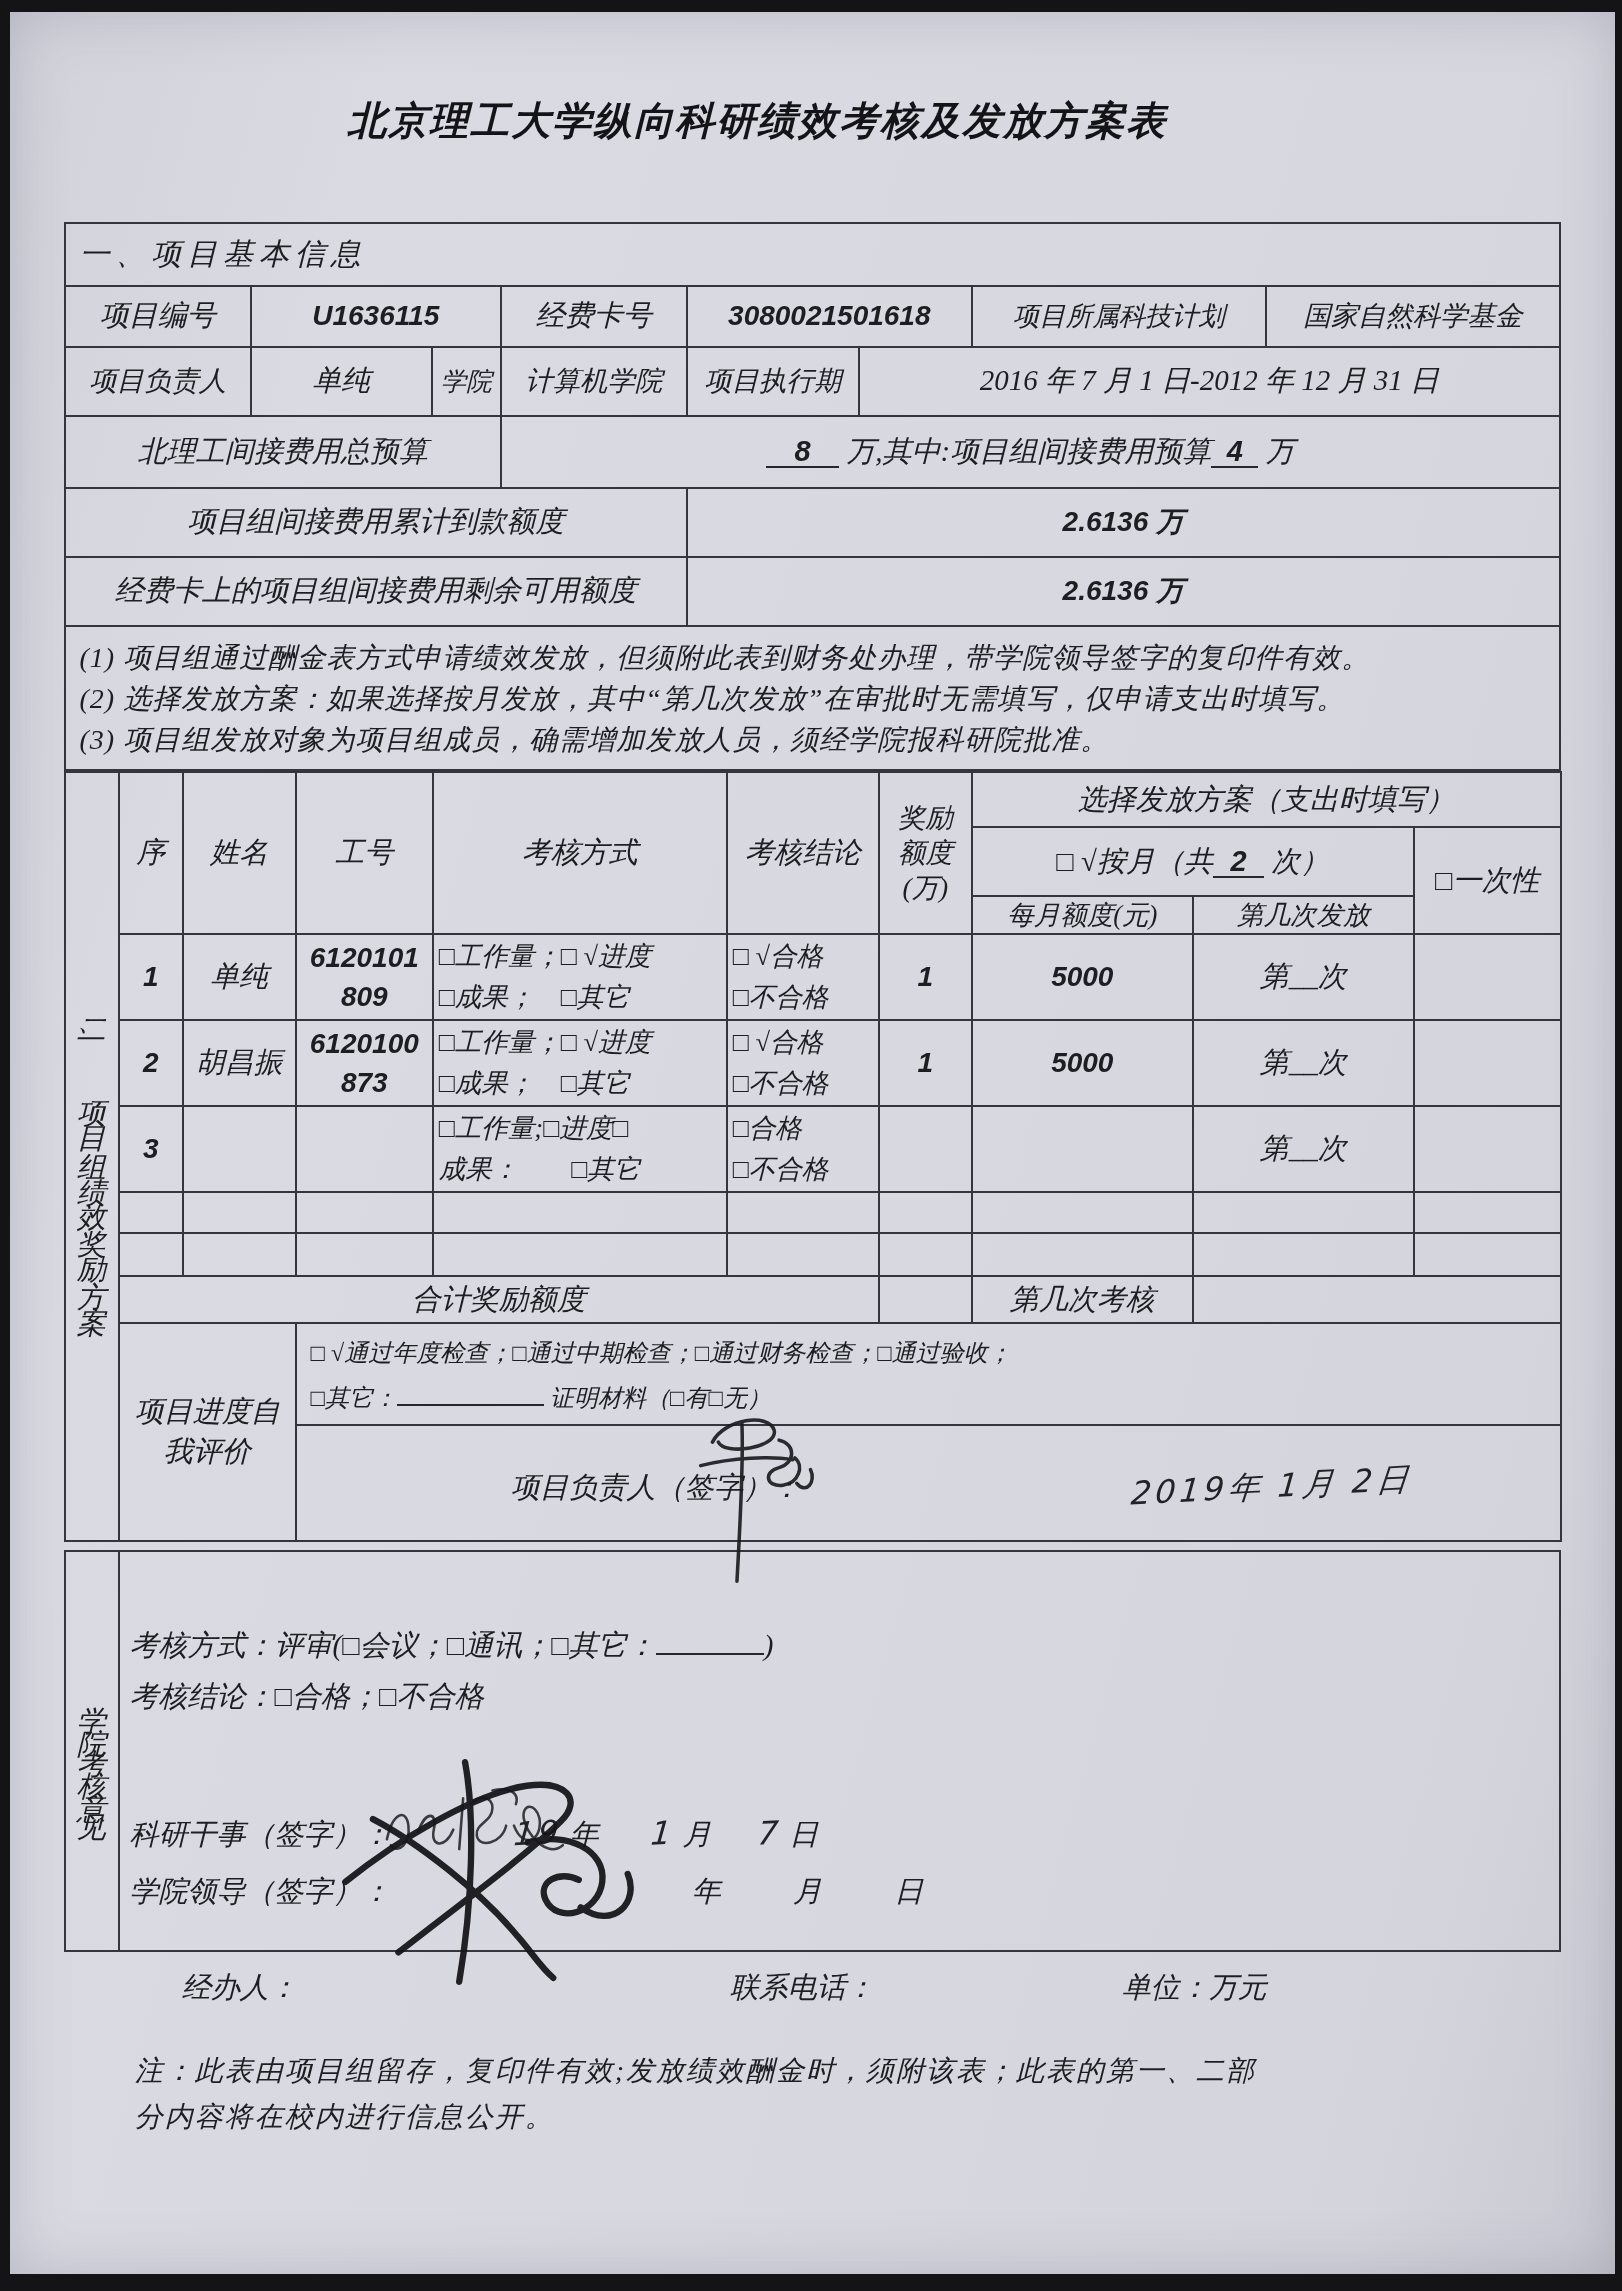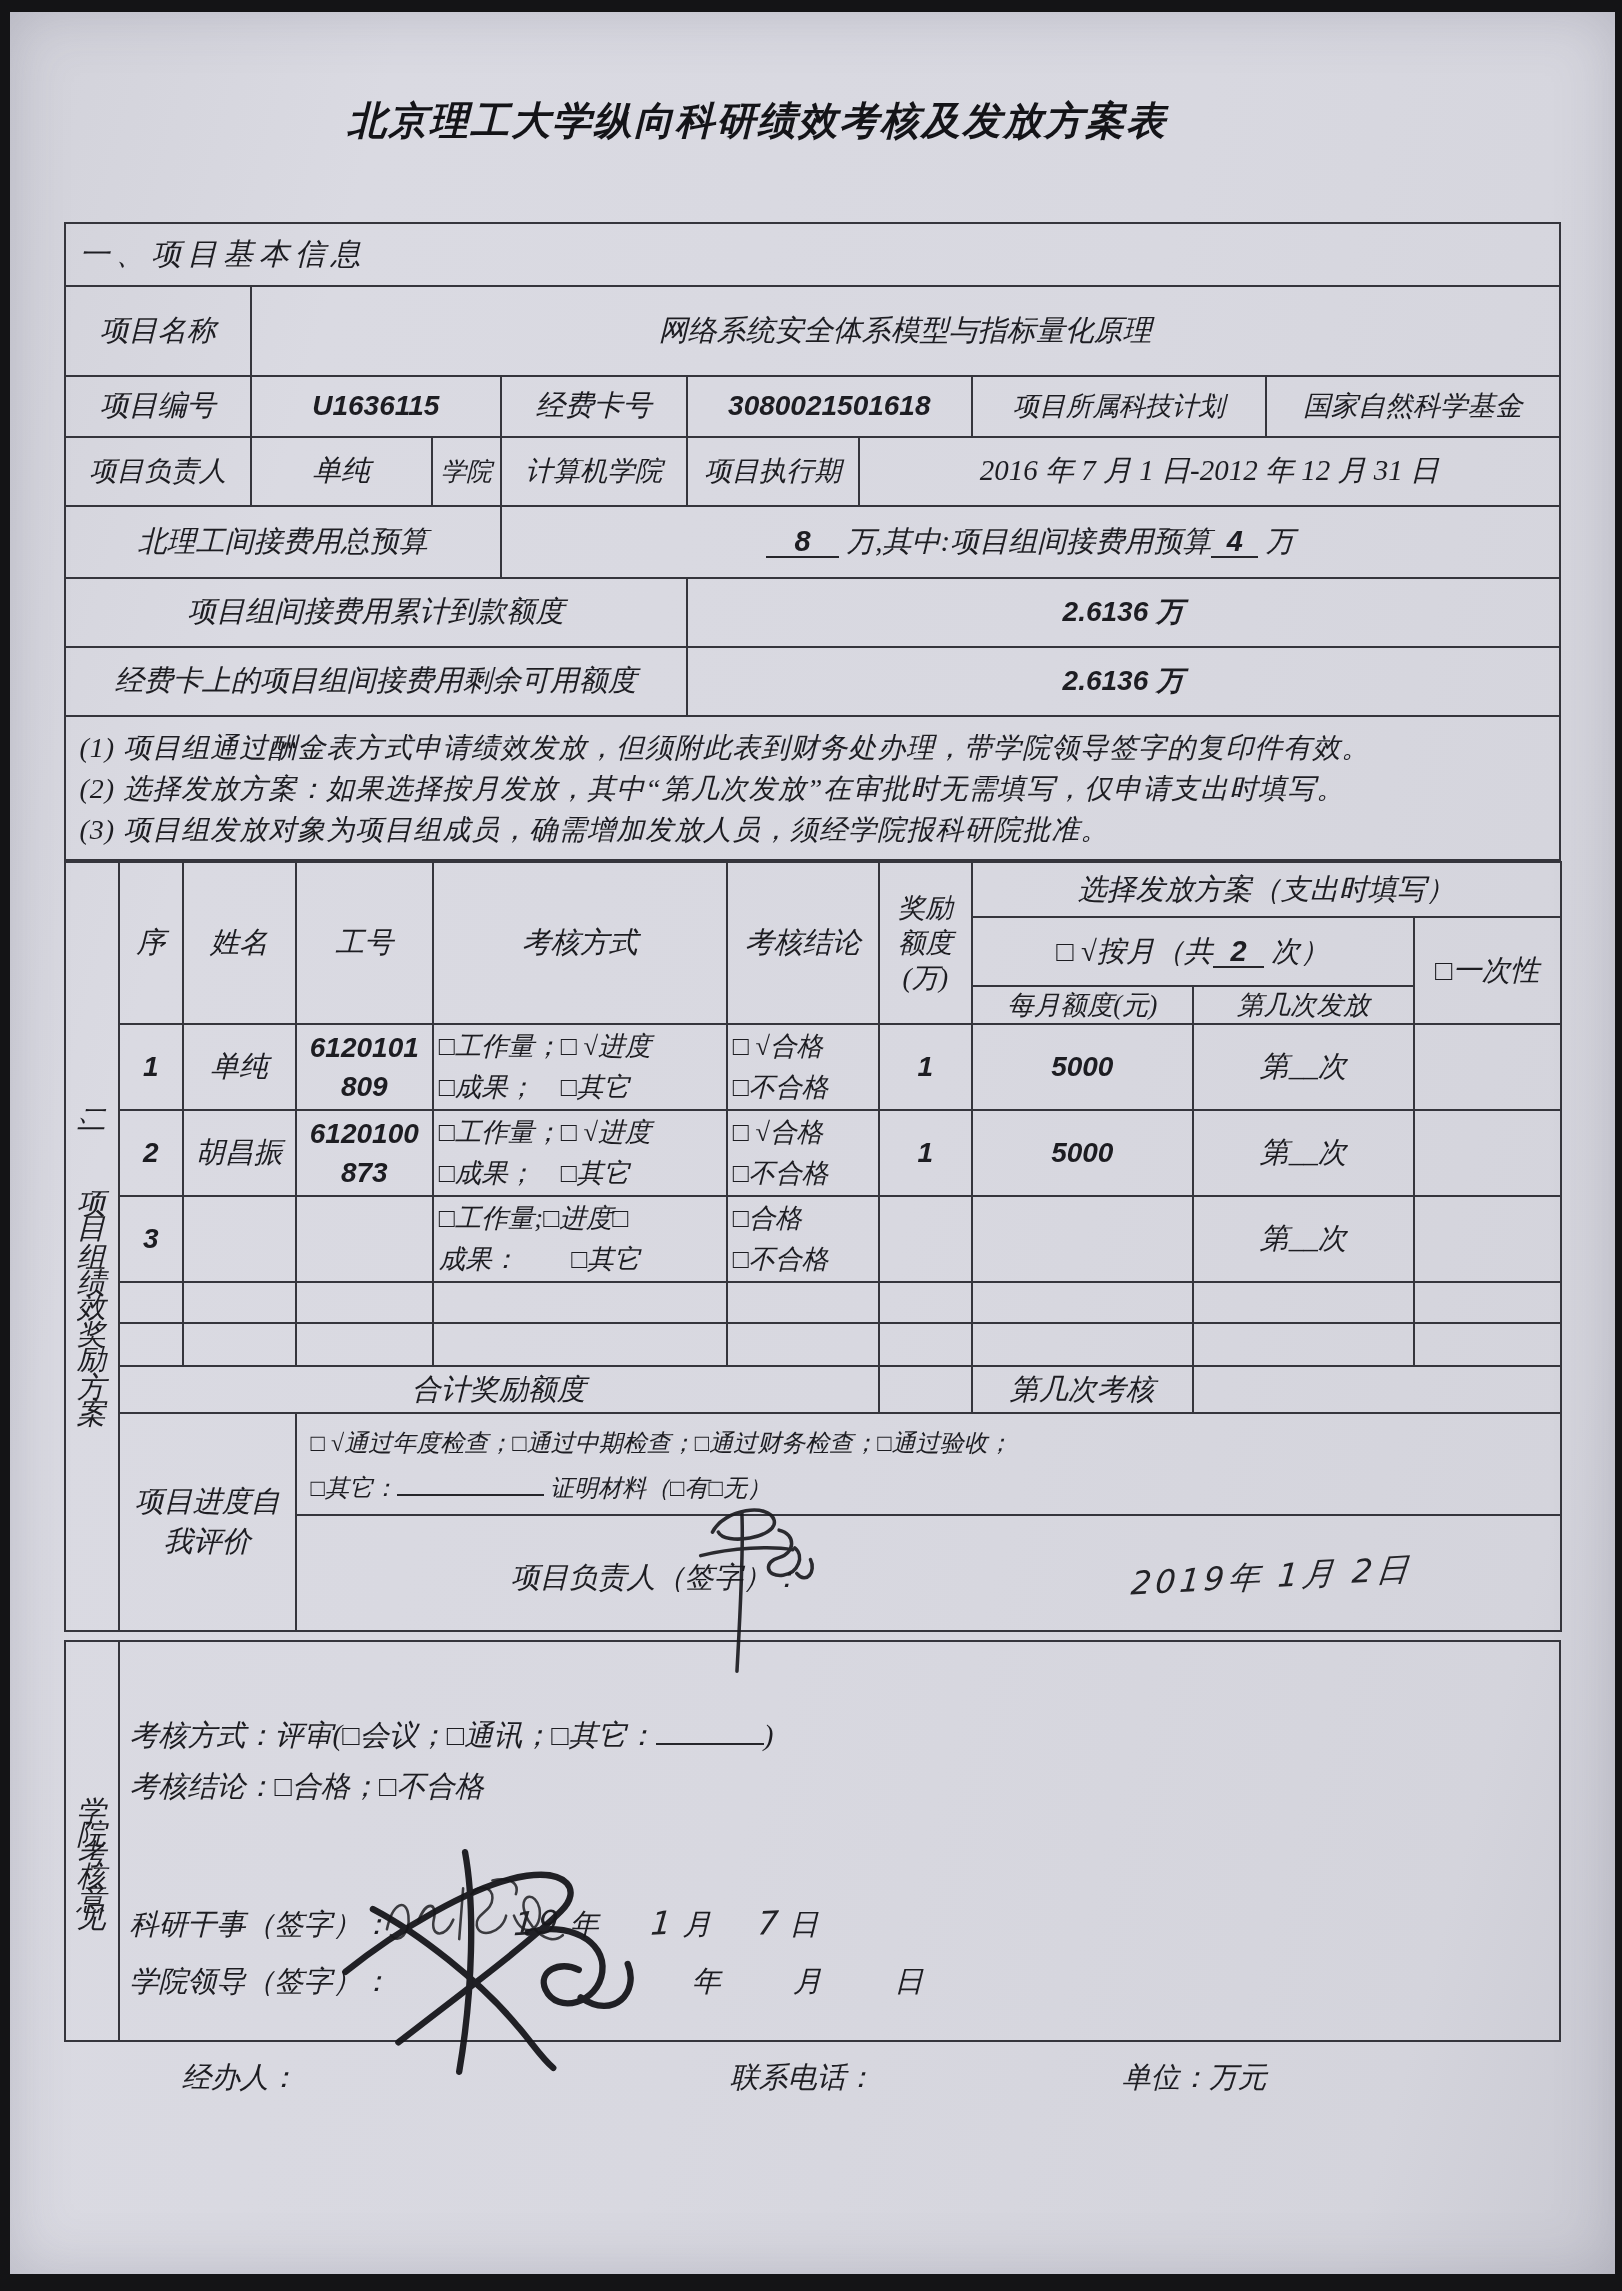--- a/index.html
+++ b/index.html
@@ -65,24 +65,20 @@
         <col style="width:186px">
       <col style="width:172px">
         <col style="width:113px">
         <col style="width:294px">
         <col style="width:294px">
     </colgroup>
     <tbody>
         <tr style="height:63px">
       <td colspan="8" class="sechead">一、项目基本信息</td>
     </tr>
-    <tr style="height:90px">
-      <td>项目名称</td>
-      <td colspan="7">网络系统安全体系模型与指标量化原理</td>
-    </tr>
     <tr style="height:61px">
       <td>项目编号</td>
       <td colspan="2" class="val">U1636115</td>
       <td>经费卡号</td>
       <td colspan="2" class="val">3080021501618</td>
       <td style="font-size:26.5px">项目所属科技计划</td>
       <td style="font-size:27.4px">国家自然科学基金</td>
     </tr>
     <tr style="height:69px">
       <td style="font-size:27.4px">项目负责人</td>
@@ -336,15 +332,19 @@
     </tr>
   </tbody>
     </table>
 
   <div class="agent-line">
     <span style="left:172px">经办人：</span>
     <span style="left:720px">联系电话：</span>
     <span style="left:1112px">单位：万元</span>
   </div>
 
+  <div class="footnote">
+    <div>注：此表由项目组留存，复印件有效;发放绩效酬金时，须附该表；此表的第一、二部</div>
+    <div>分内容将在校内进行信息公开。</div>
+  </div>
 
 </div>
 
 
 </body></html>

